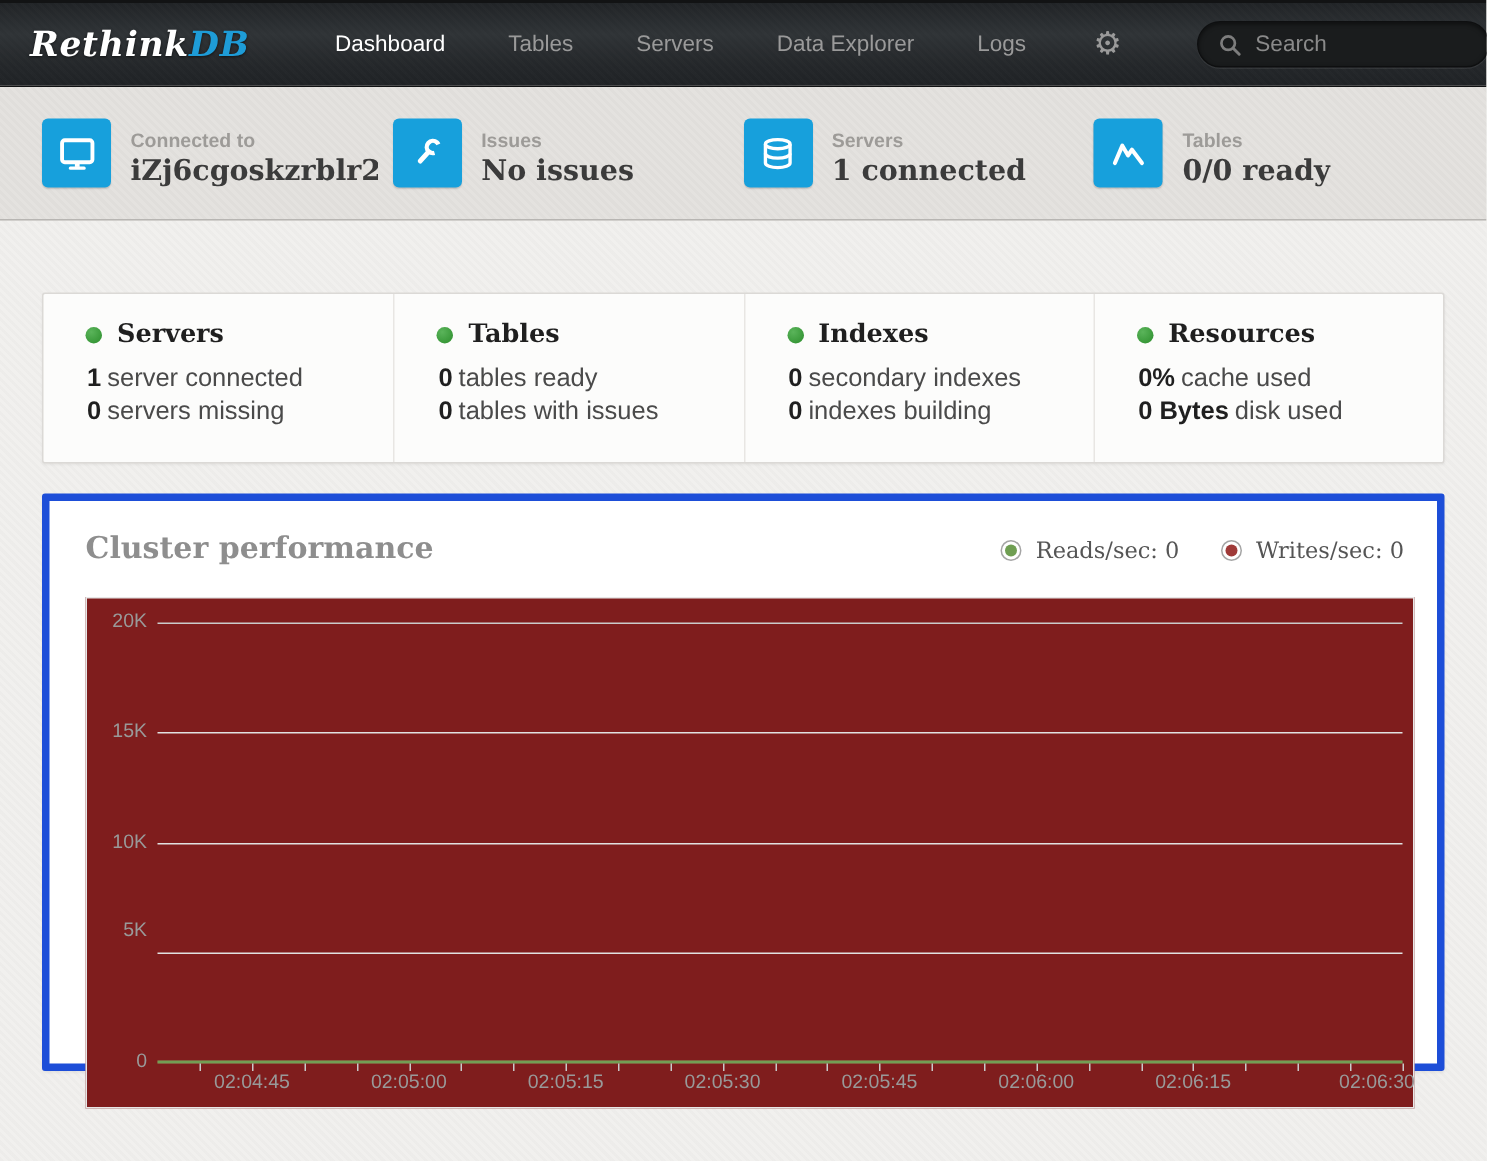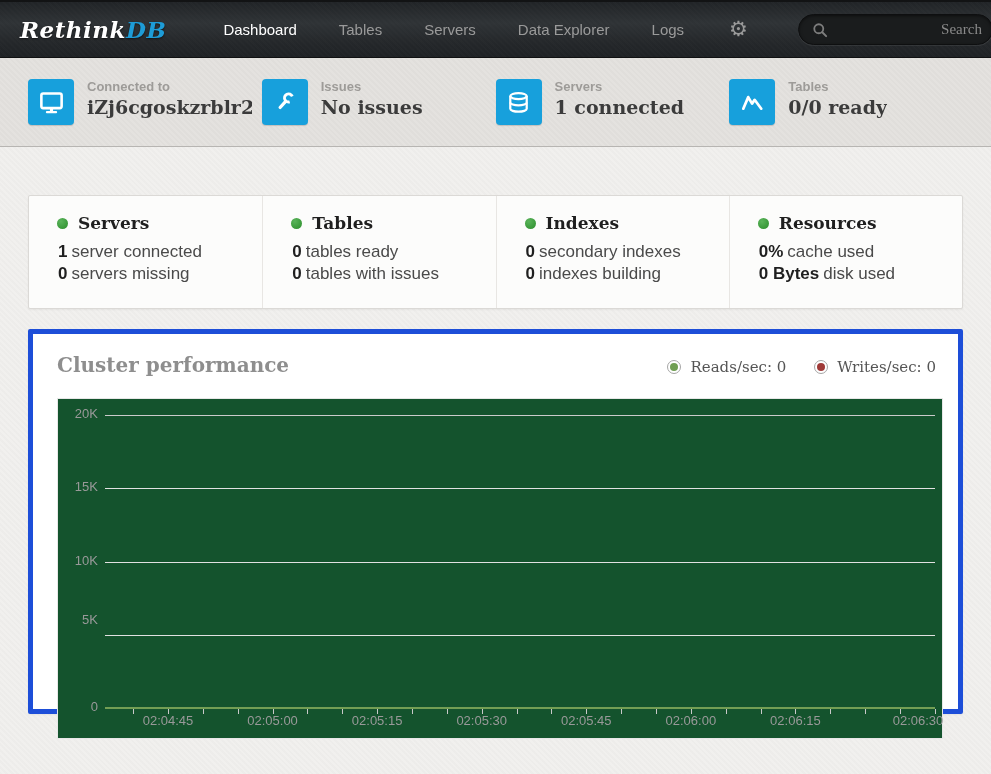--- a/index.html
+++ b/index.html
@@ -30,33 +30,33 @@
   .nav-divider { width:1px; height:36px; background:#3a3e41; box-shadow:-1px 0 0 #141618; margin-left:28px; }
   .search-wrap {
     margin-left:22px; width:195px; height:31px; border-radius:16px;
     background:#1a1c1d; border:1px solid #0e0f10;
     box-shadow:inset 0 1px 3px rgba(0,0,0,0.5), 0 1px 0 rgba(255,255,255,0.07);
     display:flex; align-items:center; padding:0 12px;
   }
   .search-wrap svg { flex:0 0 auto; }
   .search-input {
     background:transparent; border:none; outline:none; color:#bbbbbb;
-    font-size:15px; margin-left:8px; width:145px; font-family:Liberation Serif, serif;text-align:right;
+    font-size:15px; margin-left:8px; width:145px; font-family:Liberation Sans, sans-serif;
   }
   .search-input::placeholder { color:#8a8a8a; }
 
   
   .statusbar {
     height:89px; border-bottom:1px solid #b7b5b2;
     background:
       repeating-linear-gradient(45deg, rgba(0,0,0,0.02) 0 2px, rgba(255,255,255,0) 2px 4px),
       #e4e2df;
     display:grid; grid-template-columns:repeat(4,1fr); align-items:center; padding:0 28px;
   }
-  .status-cell { display:flex; align-items:flex-start; }
+  .status-cell { display:flex; align-items:flex-end; }
   .status-icon {
     width:46px; height:46px; border-radius:4px; background:#17a0dc;
     display:flex; align-items:center; justify-content:center; flex:0 0 auto;
     box-shadow:0 1px 1px rgba(0,0,0,0.15);
   }
   .status-text { margin-left:13px; min-width:0; }
   .status-label { font-size:13px; font-weight:bold; color:#9d9b98; }
   .status-value {
     font-family:"DejaVu Serif", serif; font-weight:bold; font-size:19px; color:#3b3b3b;
     margin-top:2px; white-space:nowrap; overflow:hidden; max-width:165px;
@@ -93,21 +93,21 @@
   .legend-item { display:flex; align-items:center; margin-left:28px; cursor:pointer; }
   .legend-dot {
     width:14px; height:14px; border-radius:50%; background:#fff; border:1px solid #a5a5a5;
     display:flex; align-items:center; justify-content:center; margin-right:9px;
   }
   .legend-dot span { width:8px; height:8px; border-radius:50%; display:block; }
   .legend-label { font-family:"DejaVu Serif", serif; font-size:15px; color:#555555; }
 
   .chart-plot {
     position:absolute; left:24px; top:64px; width:886px; height:341px;
-    border:1px solid #e7e7e7; background:#14532d;
+    border:1px solid #e7e7e7; background:#7f1d1d;
   }
   .y-label { position:absolute; left:0; width:40px; text-align:right; font-size:13px; color:#999999; }
   .gridline { position:absolute; left:47px; width:830px; height:1px; background:#e1e1e1; }
   .series-line { position:absolute; left:47px; width:830px; height:2px; }
   .x-label { position:absolute; top:314px; width:90px; text-align:center; font-size:13px; color:#999999; white-space:nowrap; }
   .x-tick { position:absolute; top:310px; width:1px; height:5px; background:#c9c9c9; }
 </style>
 </head>
 <body>
 

